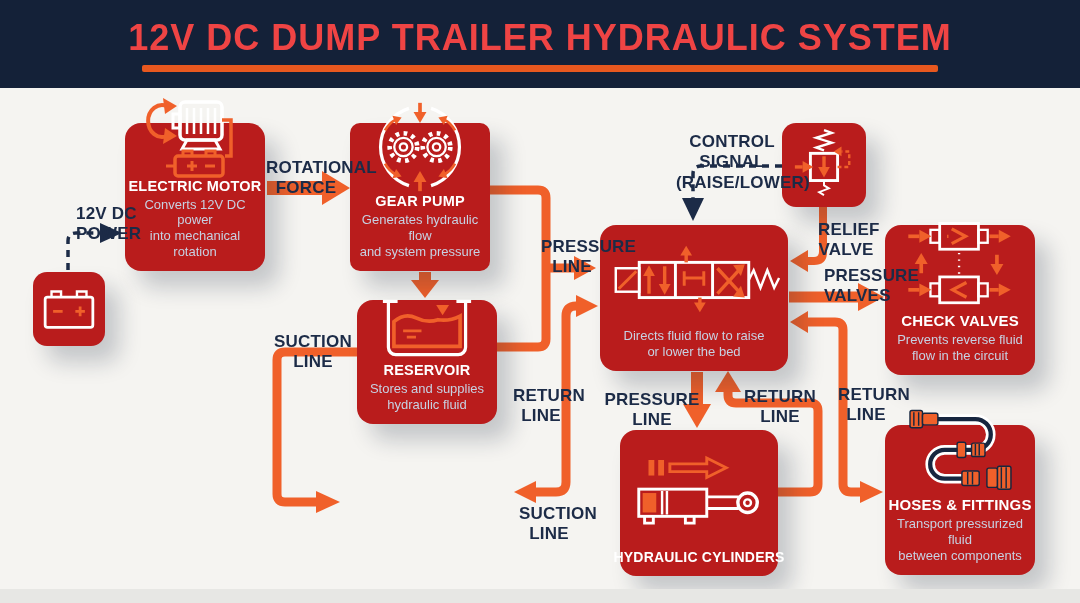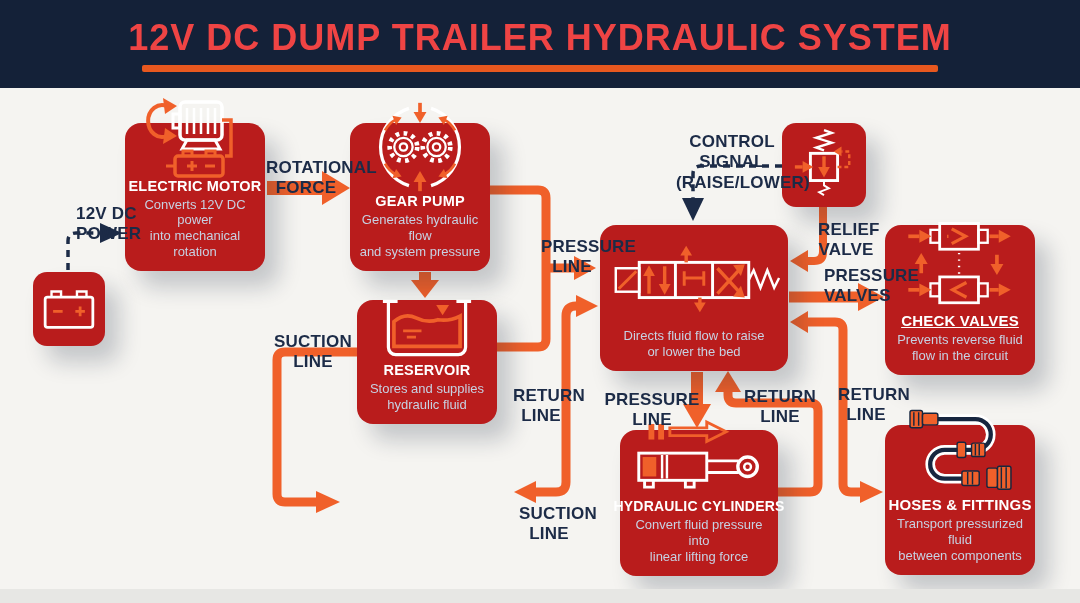--- a/index.html
+++ b/index.html
@@ -146,21 +146,21 @@
         <rect x="32" y="66" width="48" height="20" rx="3" stroke="#f0602a" stroke-width="3.5"></rect>
         <path d="M40 66 v-5 h9 v5 M63 66 v-5 h9 v5" stroke="#f0602a" stroke-width="3"></path>
         <path d="M44 76 h10 M49 71 v10 M62 76 h10 M32 76 h-9" stroke="#f0602a" stroke-width="3"></path>
       </svg>
     </div>
     <div class="ttl">ELECTRIC MOTOR</div>
     <div class="sub pre">Converts 12V DC power
 into mechanical rotation</div>
   </div>
 
-  <div class="node" style="left:350px;top:123px;width:140px;height:148px;">
+  <div class="node" style="left:350px;top:123px;width:140px;height:148px;border-radius:10px;">
     <div class="icon">
       <svg width="106" height="92" viewBox="0 0 112 100" fill="none">
         <path d="M44 8 A44 44 0 0 0 44 92" stroke="#ffffff" stroke-width="3.5"></path>
         <path d="M68 8 A44 44 0 0 1 68 92" stroke="#ffffff" stroke-width="3.5"></path>
         <path d="M56 2 V12" stroke="#f0602a" stroke-width="4"></path>
         <polygon points="49,12 63,12 56,24" fill="#f0602a"></polygon>
         <path d="M56 98 V88" stroke="#f0602a" stroke-width="4"></path>
         <polygon points="49,88 63,88 56,76" fill="#f0602a"></polygon>
         <circle cx="38" cy="50" r="15" stroke="#ffffff" stroke-width="5" stroke-dasharray="4 4.8"></circle>
         <circle cx="38" cy="50" r="10" stroke="#ffffff" stroke-width="2.5"></circle>
@@ -262,43 +262,41 @@
         <path d="M20 62 V52" stroke="#f0602a" stroke-width="4"></path>
           <polygon points="13,52 27,52 20,40" fill="#f0602a"></polygon>
         <path d="M102 42 V52" stroke="#f0602a" stroke-width="4"></path>
           <polygon points="95,52 109,52 102,64" fill="#f0602a"></polygon>
         <path d="M6 80 H18" stroke="#f0602a" stroke-width="4"></path>
           <polygon points="18,73 31,80 18,87" fill="#f0602a"></polygon>
         <path d="M94 80 H104" stroke="#f0602a" stroke-width="4"></path>
           <polygon points="104,73 117,80 104,87" fill="#f0602a"></polygon>
       </svg>
     </div>
-    <div class="ttl" style="font-size:15px;text-decoration:underline;">CHECK VALVES</div>
+    <div class="ttl" style="font-size:15px;">CHECK VALVES</div>
     <div class="sub pre">Prevents reverse fluid
 flow in the circuit</div>
   </div>
 
   <div class="node" style="left:620px;top:430px;width:158px;height:146px;">
     <div class="icon">
       <svg width="136" height="80" viewBox="0 0 140 82" fill="none">
         <rect x="18" y="6" width="6" height="16" fill="#f0602a"></rect>
         <rect x="28" y="6" width="6" height="16" fill="#f0602a"></rect>
         <path d="M40 10 H78 V4 L98 14 L78 24 V18 H40 Z" stroke="#f0602a" stroke-width="3"></path>
         <rect x="8" y="36" width="70" height="28" stroke="#ffffff" stroke-width="3"></rect>
         <rect x="12" y="40" width="14" height="20" fill="#f0602a"></rect>
         <path d="M32 38 V62 M37 38 V62" stroke="#ffffff" stroke-width="2.5"></path>
         <path d="M78 44 H111 M78 56 H111" stroke="#ffffff" stroke-width="3"></path>
         <circle cx="120" cy="50" r="10" stroke="#ffffff" stroke-width="3.5"></circle>
         <circle cx="120" cy="50" r="3.5" stroke="#ffffff" stroke-width="2.5"></circle>
         <path d="M14 64 v7 h9 v-7 M56 64 v7 h9 v-7" stroke="#ffffff" stroke-width="3"></path>
       </svg>
     </div>
     <div class="ttl" style="font-size:14px;">HYDRAULIC CYLINDERS</div>
-    <div class="sub pre">Convert fluid pressure into
-linear lifting force</div>
   </div>
 
   <div class="node" style="left:885px;top:425px;width:150px;height:150px;">
     <div class="icon">
       <svg width="112" height="100" viewBox="0 0 116 104" fill="none">
         <path d="M34 24 H74 A16 16 0 0 1 74 56 H42 A15 15 0 0 0 42 86 H62" stroke="#ffffff" stroke-width="10" stroke-linecap="round"></path>
         <path d="M34 24 H74 A16 16 0 0 1 74 56 H42 A15 15 0 0 0 42 86 H62" stroke="#17263f" stroke-width="4.5" stroke-linecap="round"></path>
         <g fill="#f0602a" stroke="#17263f" stroke-width="1.5">
           <rect x="6" y="15" width="13" height="18" rx="2"></rect>
           <rect x="19" y="18" width="16" height="12" rx="2"></rect>

